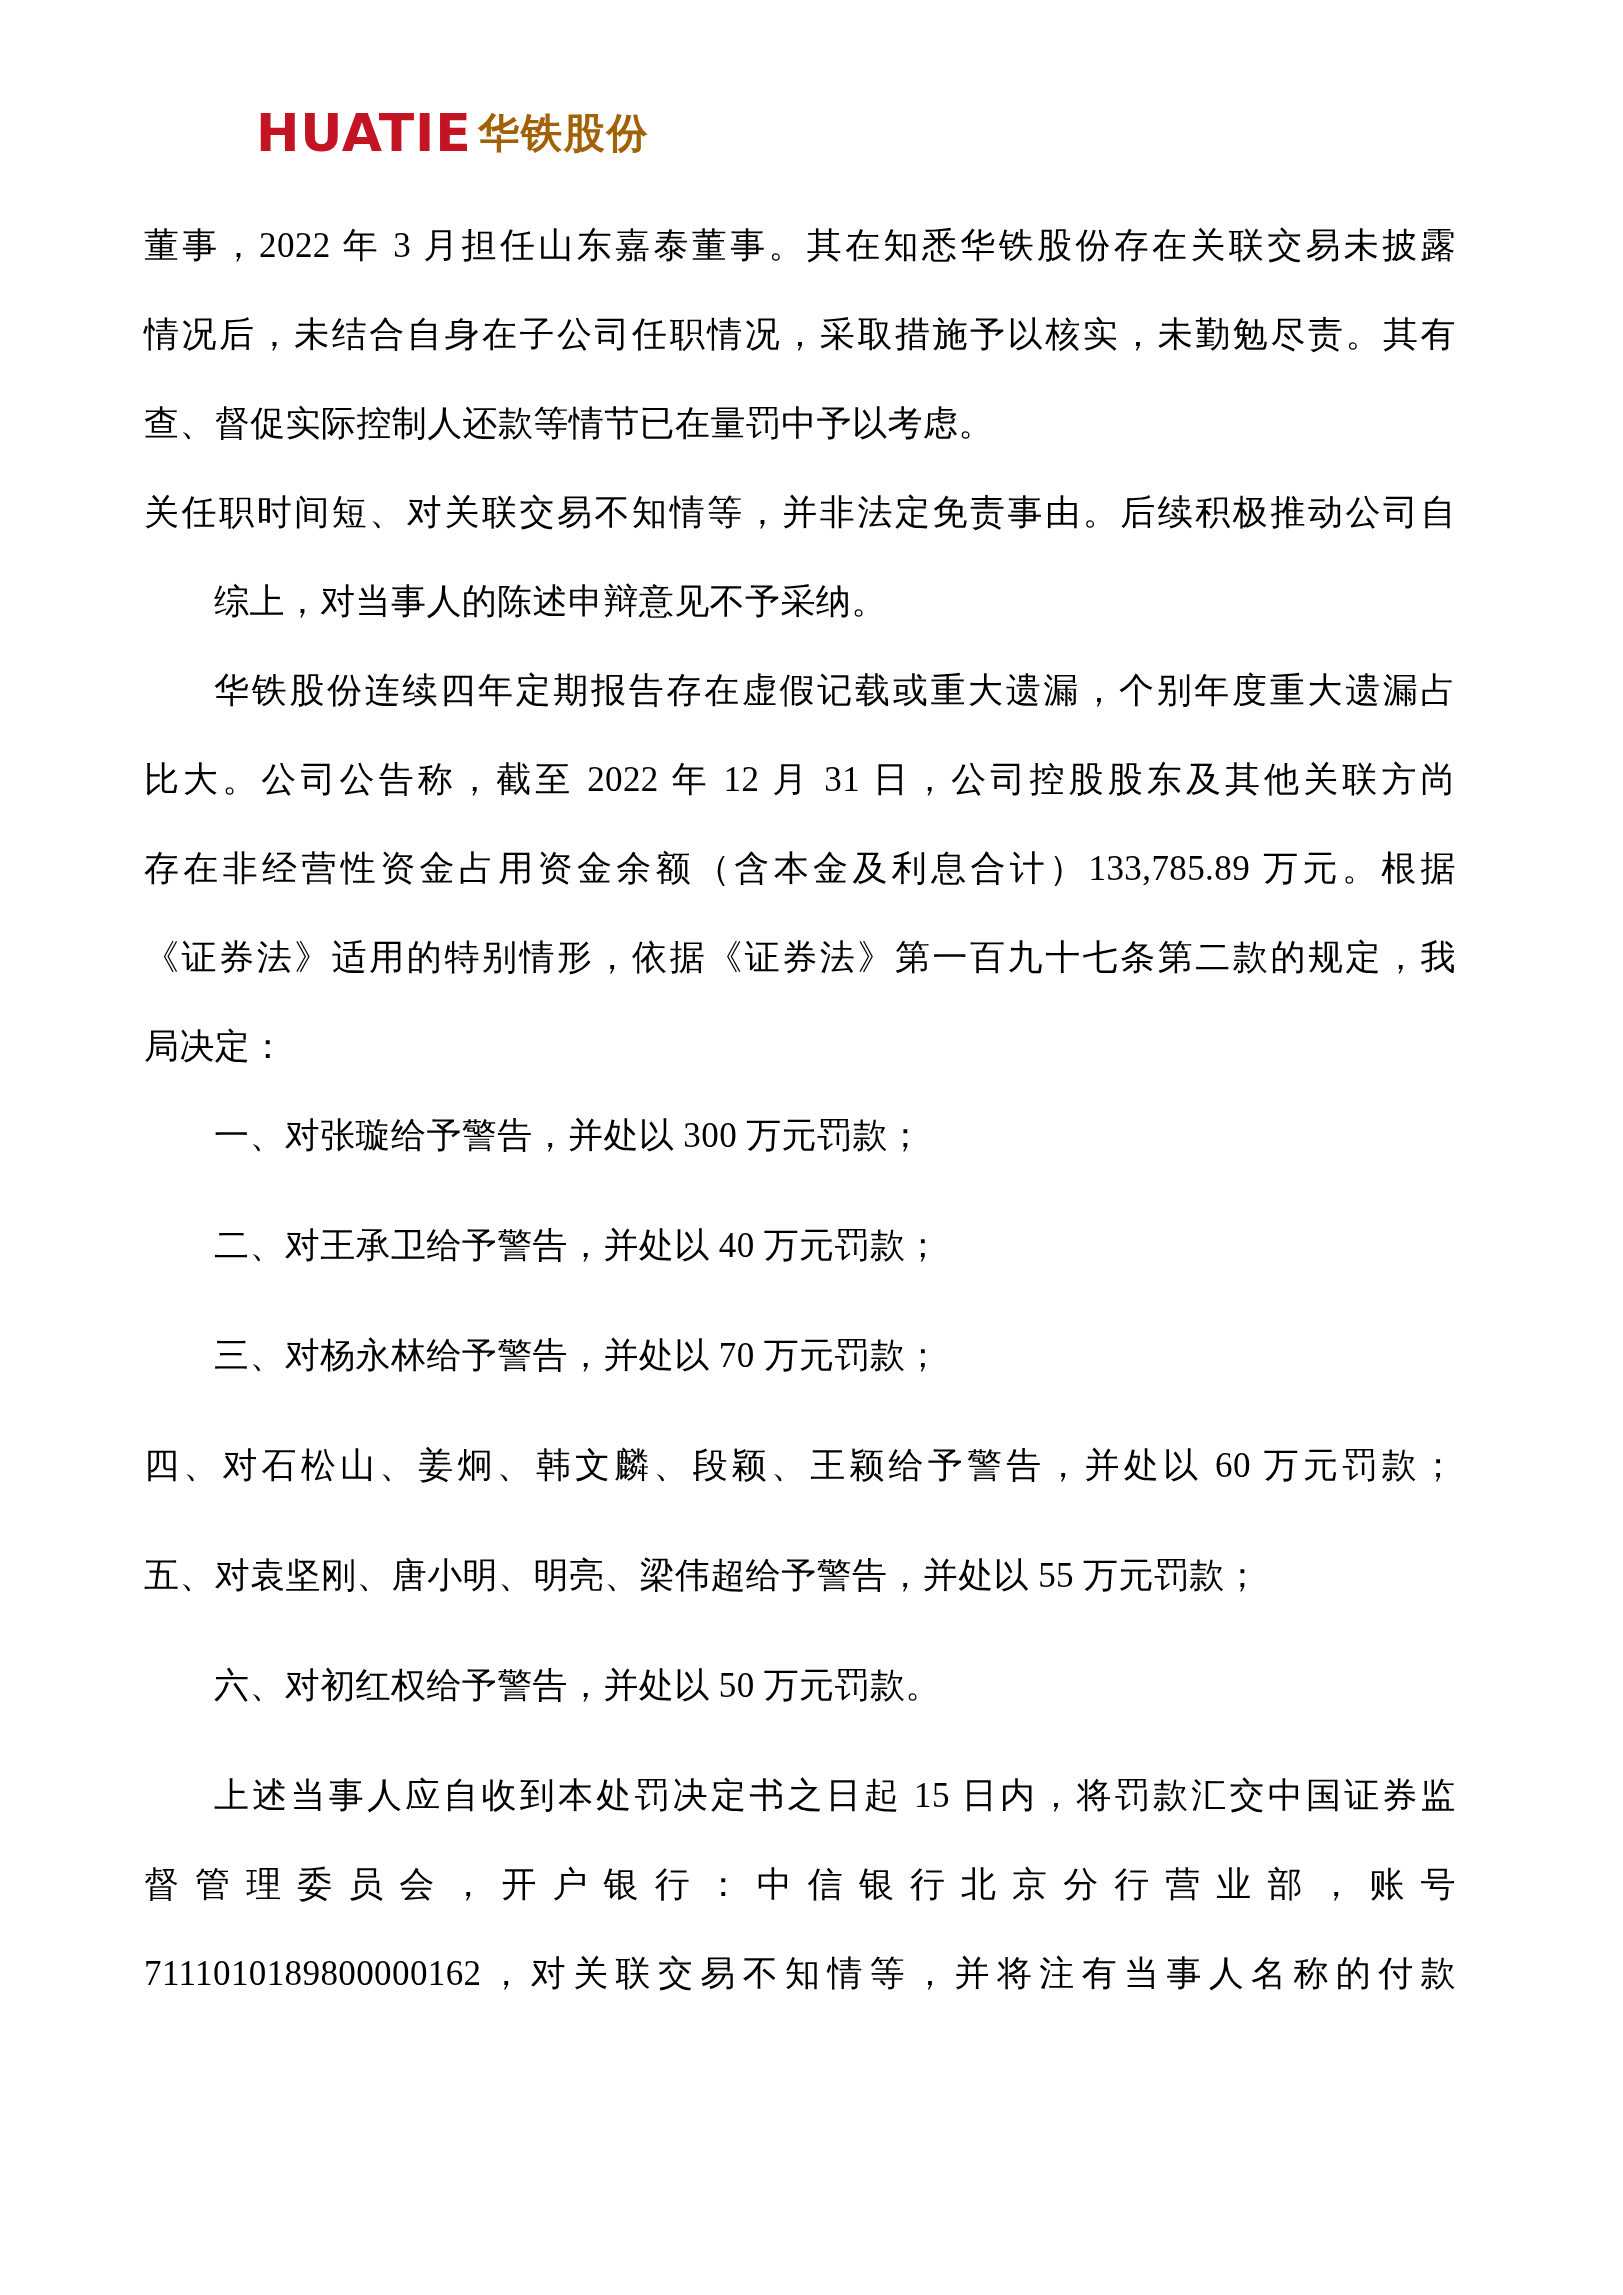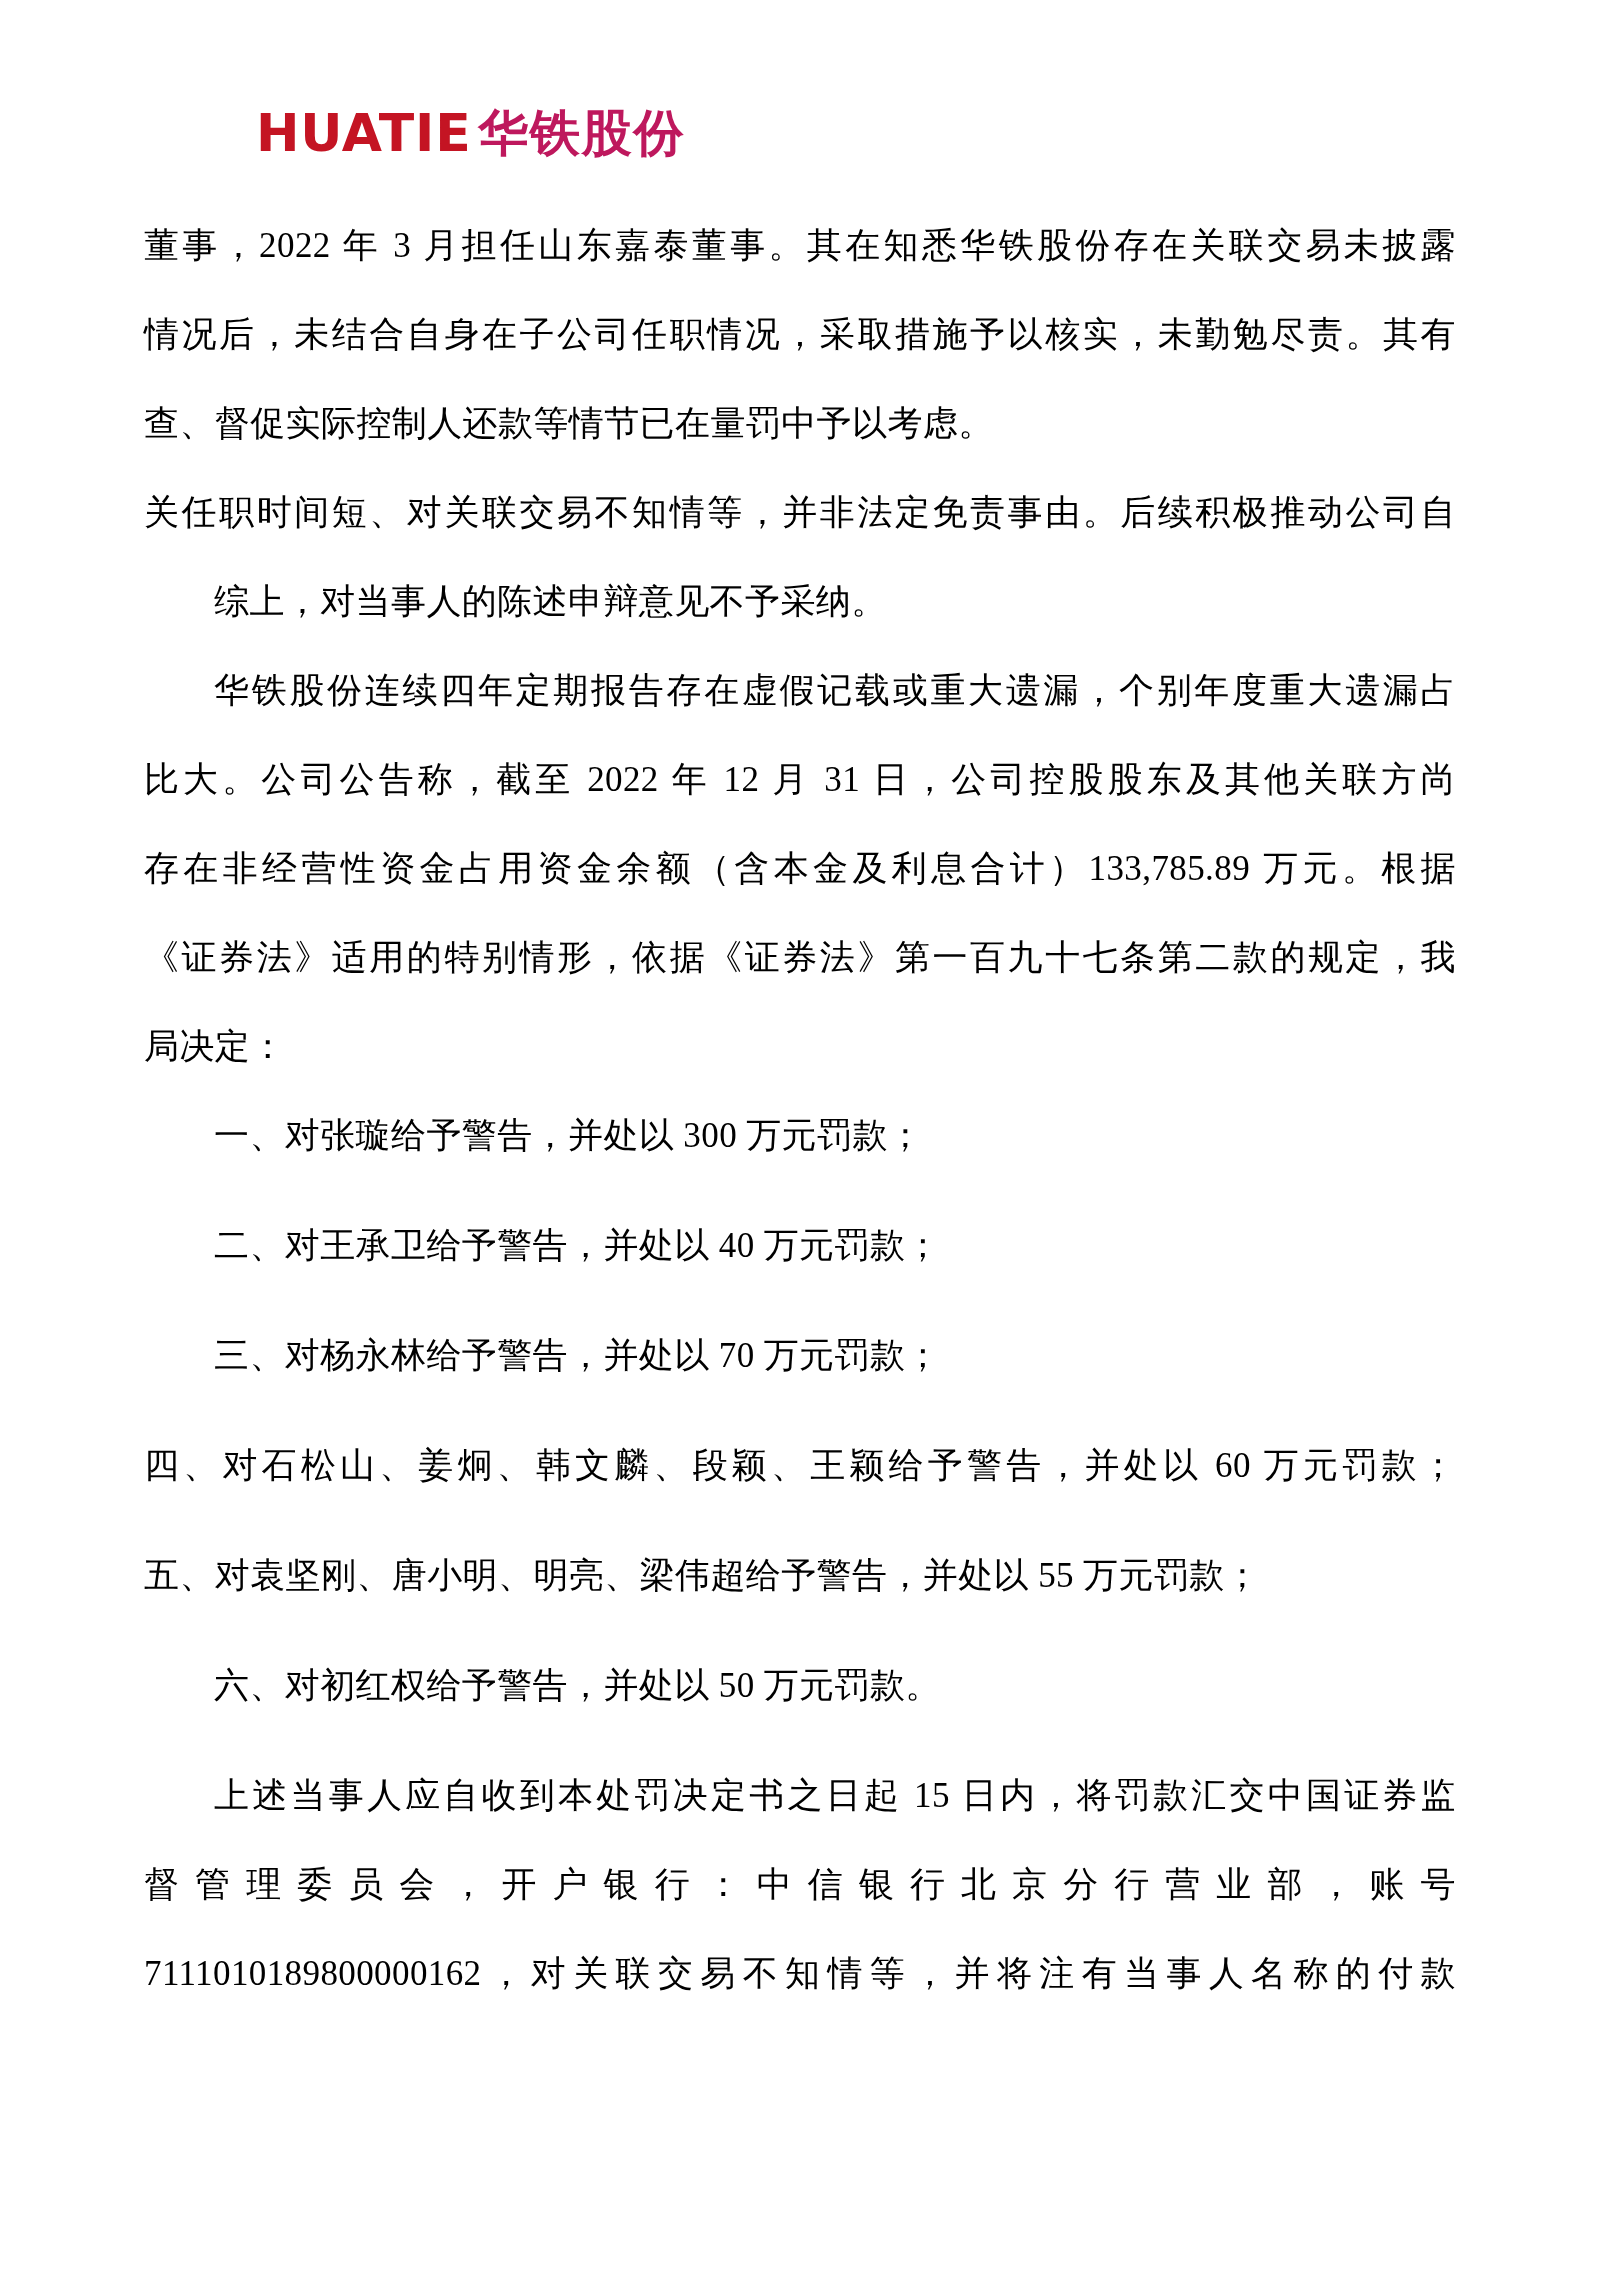--- a/index.html
+++ b/index.html
@@ -18,22 +18,22 @@
     font-family:"DejaVu Sans","Liberation Sans",sans-serif;
     white-space:nowrap;
     margin-left:12px;
   }
   .logo-latin {
     color:#c41423;
     font-size:52px; font-weight:900;
     letter-spacing:0.8px; line-height:52px;
   }
   .logo-cjk {
-    color:#be185d;
-    font-size:50px; font-weight:900;
+    color:#a16207;
+    font-size:41px; font-weight:900;
     letter-spacing:1.7px; line-height:52px;
   }
   .content {
     position:absolute; top:201px; left:144px;
     width:1312px;
     font-size:35px;
     letter-spacing:0.4px;
   }
   .line {
     line-height:89px;

